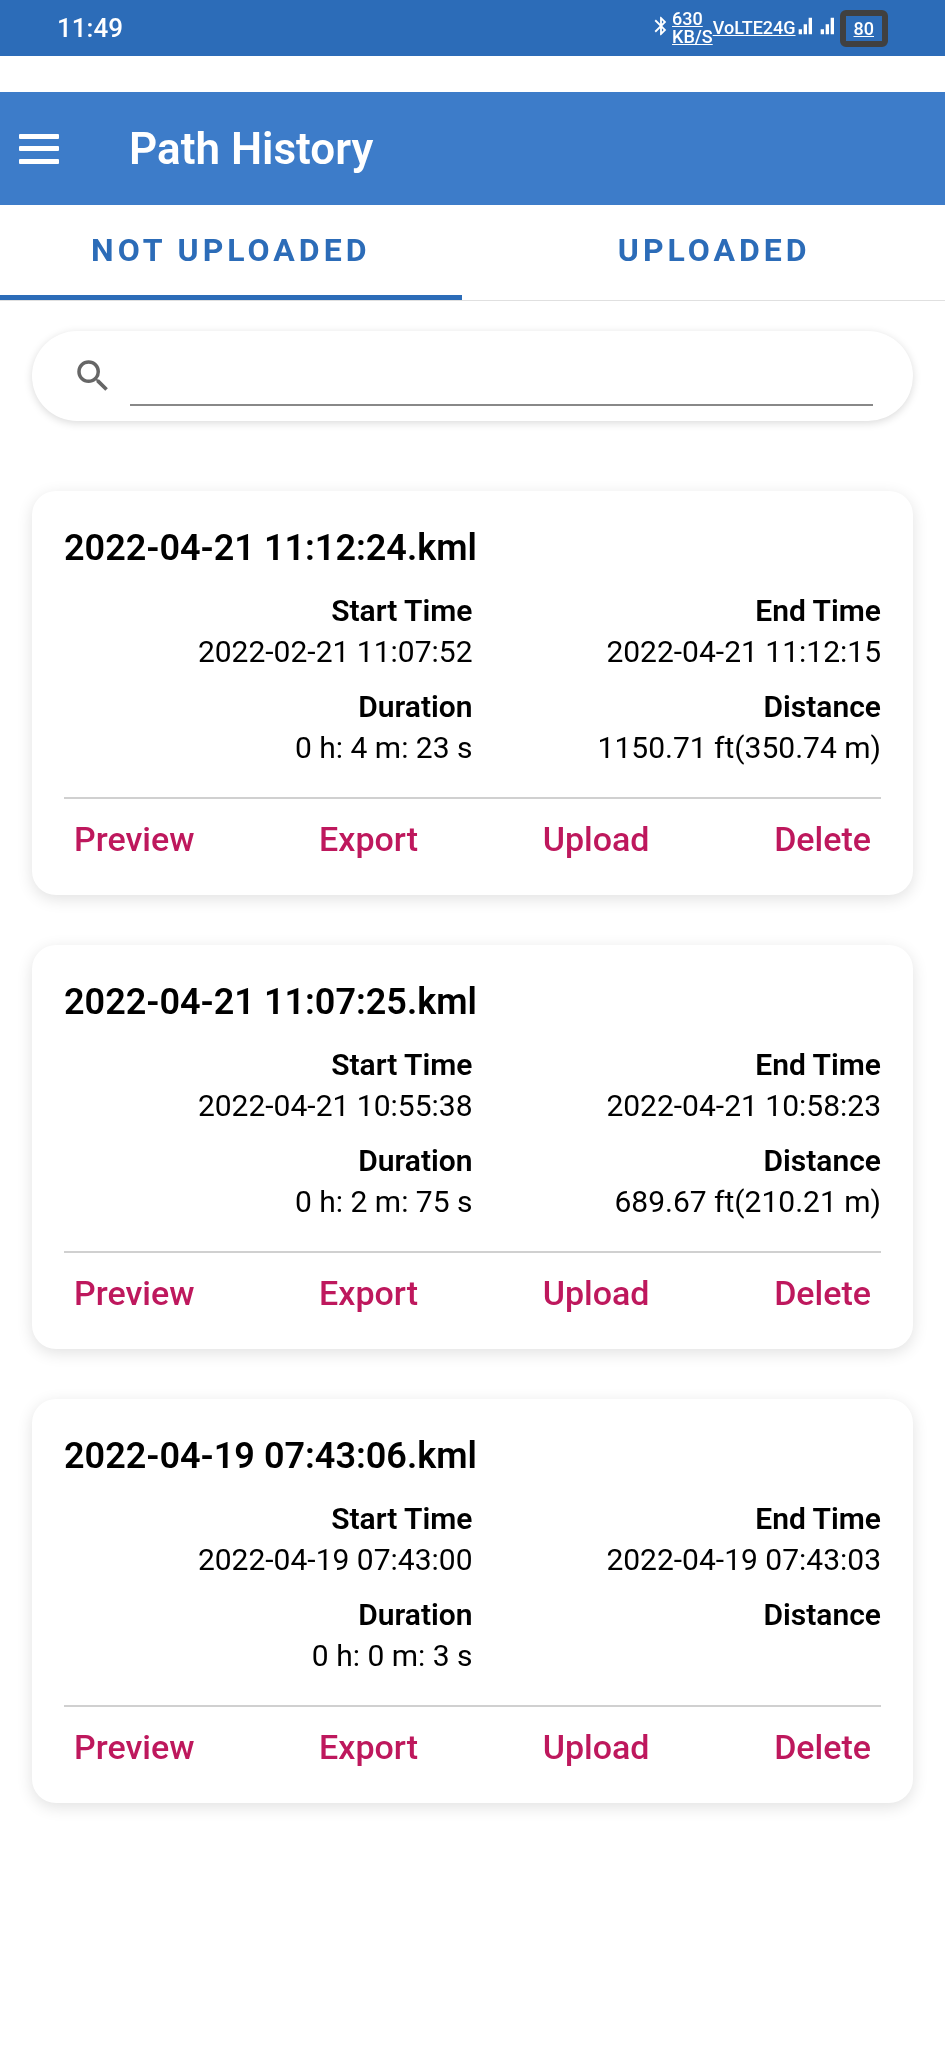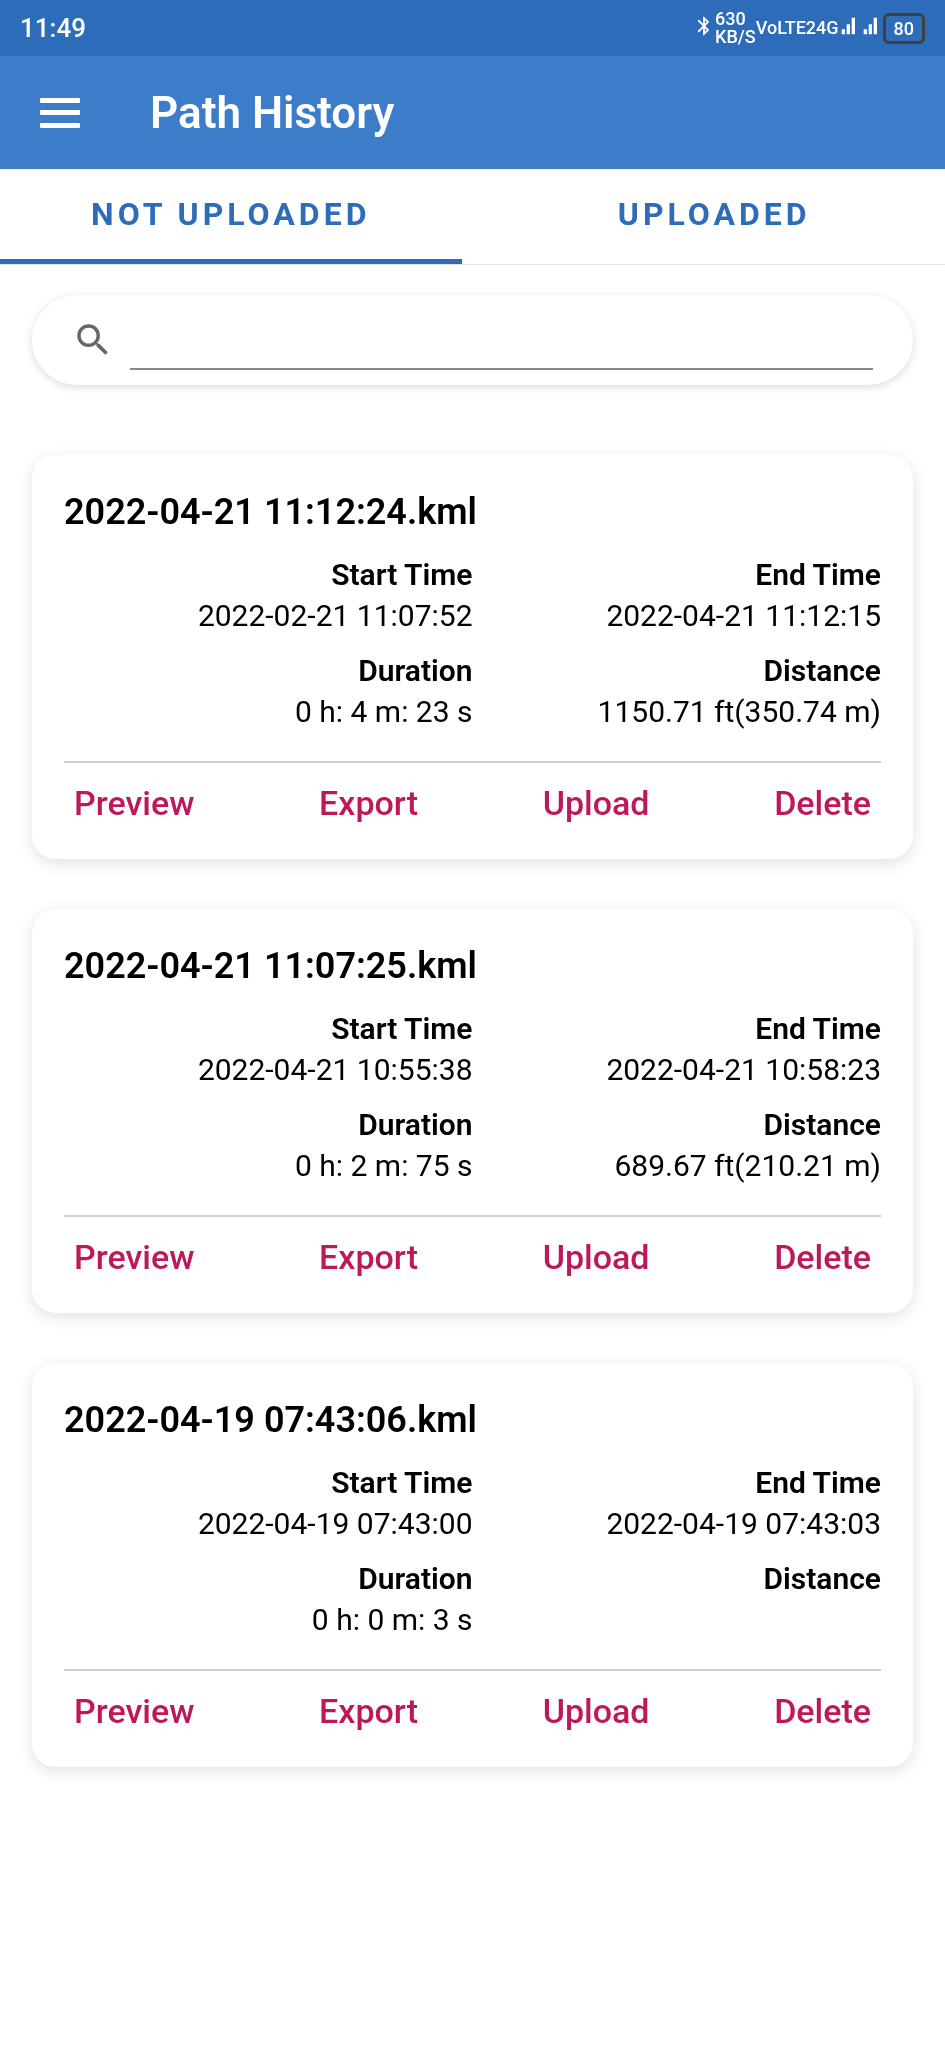--- a/index.html
+++ b/index.html
@@ -14,47 +14,49 @@
       background: #fff;
       overflow: hidden;
     }
     .status-bar {
       height: 56px;
       background: #2c6cb8;
       color: #fff;
       display: flex;
       align-items: center;
       justify-content: space-between;
-      padding: 0 20px;
+      padding: 0 57px;
       font-size: 26px;
       font-weight: 500;
     }
     .status-right {
       display: flex;
       align-items: center;
       gap: 0;
       font-size: 20px;
+      text-decoration: underline;
     }
     .status-text {
       font-size: 18px;
       line-height: 1;
     }
     .battery-box {
-      border: 3px solid #404040;
+      border: 6px solid #404040;
       border-radius: 6px;
       padding: 2px 8px;
       font-size: 18px;
     }
     .app-bar {
       height: 113px;
       background: #3d7cc9;
       color: #fff;
       display: flex;
       align-items: center;
-      padding: 0 40px;
+      padding: 0 19px;
+      margin-top: 36px;
     }
     .hamburger {
       width: 40px;
       height: 30px;
       display: flex;
       flex-direction: column;
       justify-content: space-between;
       margin-right: 70px;
     }
     .hamburger span {

